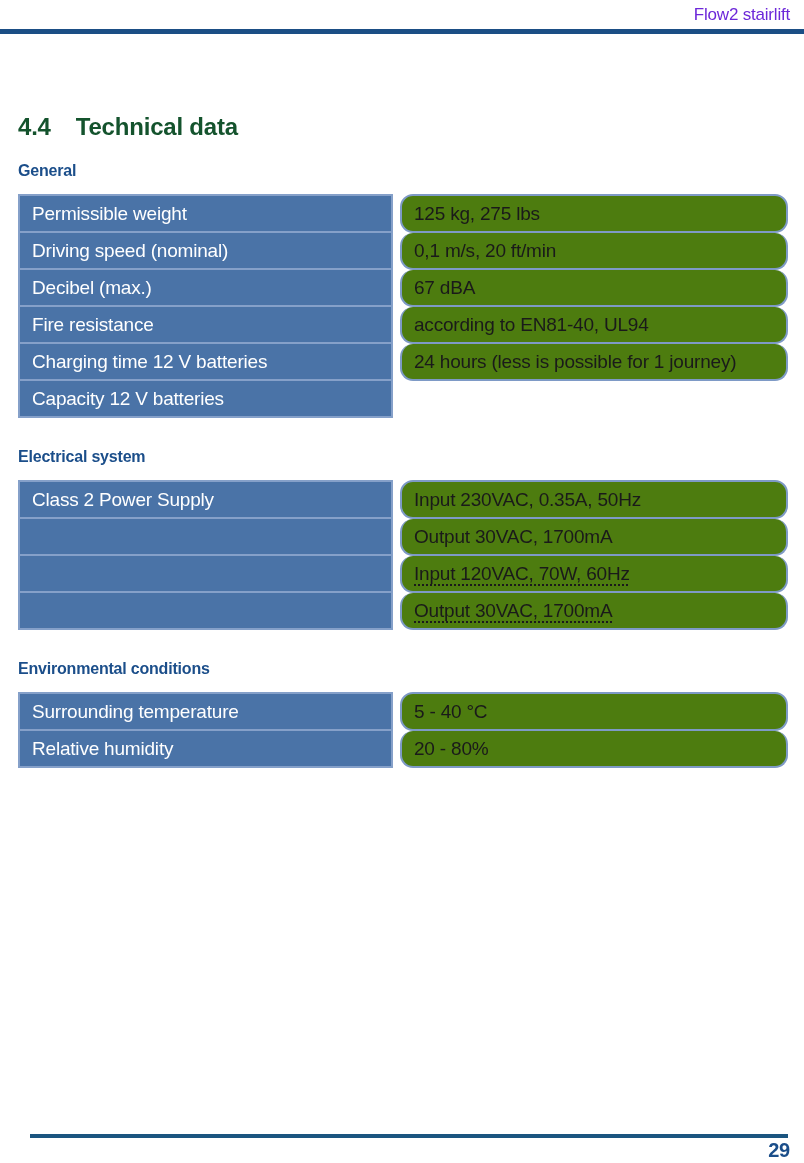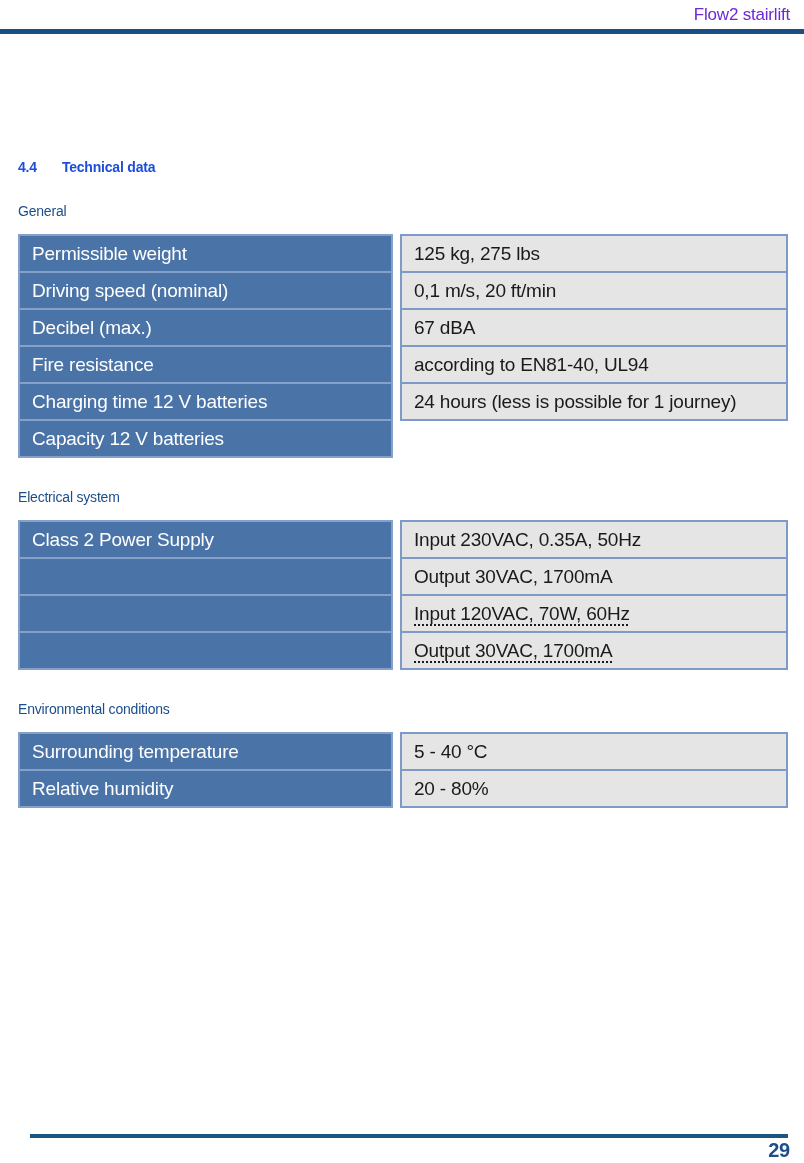--- a/index.html
+++ b/index.html
@@ -29,32 +29,32 @@
     width: 100%;
     background: #1b4e85;
   }
 
   
   main { margin: 0 16px 0 18px; }
 
   h1.section-heading {
     display: flex;
     gap: 25px;
-    margin-top: 120px;
-    font-size: 14px;
+    margin-top: 80px;
+    font-size: 24px;
     line-height: 26px;
     font-weight: bold;
-    color: #1d4ed8;
+    color: #14532d;
   }
 
   h2.table-heading {
     margin: 28px 0 12px 0;
-    font-size: 14px;
+    font-size: 16px;
     line-height: 22px;
-    font-weight: normal;
+    font-weight: bold;
     color: #1b4e8a;
   }
   h2.table-heading.first { margin-top: 20px; }
 
   .data-table {
     display: grid;
     grid-template-columns: 375px 1fr;
     column-gap: 7px;
   }
   .cell {
@@ -65,23 +65,24 @@
     border-width: 0 2px 2px 2px;
     padding: 1px 11px 1px 12px;
   }
   .cell.first { border-top-width: 2px; }
   .label-cell {
     background: #4a73a7;
     color: #ffffff;
     border-color: #85a0c9;
   }
   .value-cell {
-    background: #e5e5e5;
+    background: #4d7c0f;
     color: #1a1a1a;
     border-color: #7e9ac6;
+    border-radius: 13px;
   }
   .dotted {
     text-decoration: underline;
     text-decoration-style: dotted;
     text-decoration-thickness: 2px;
     text-underline-offset: 4px;
   }
 
   
   footer {

